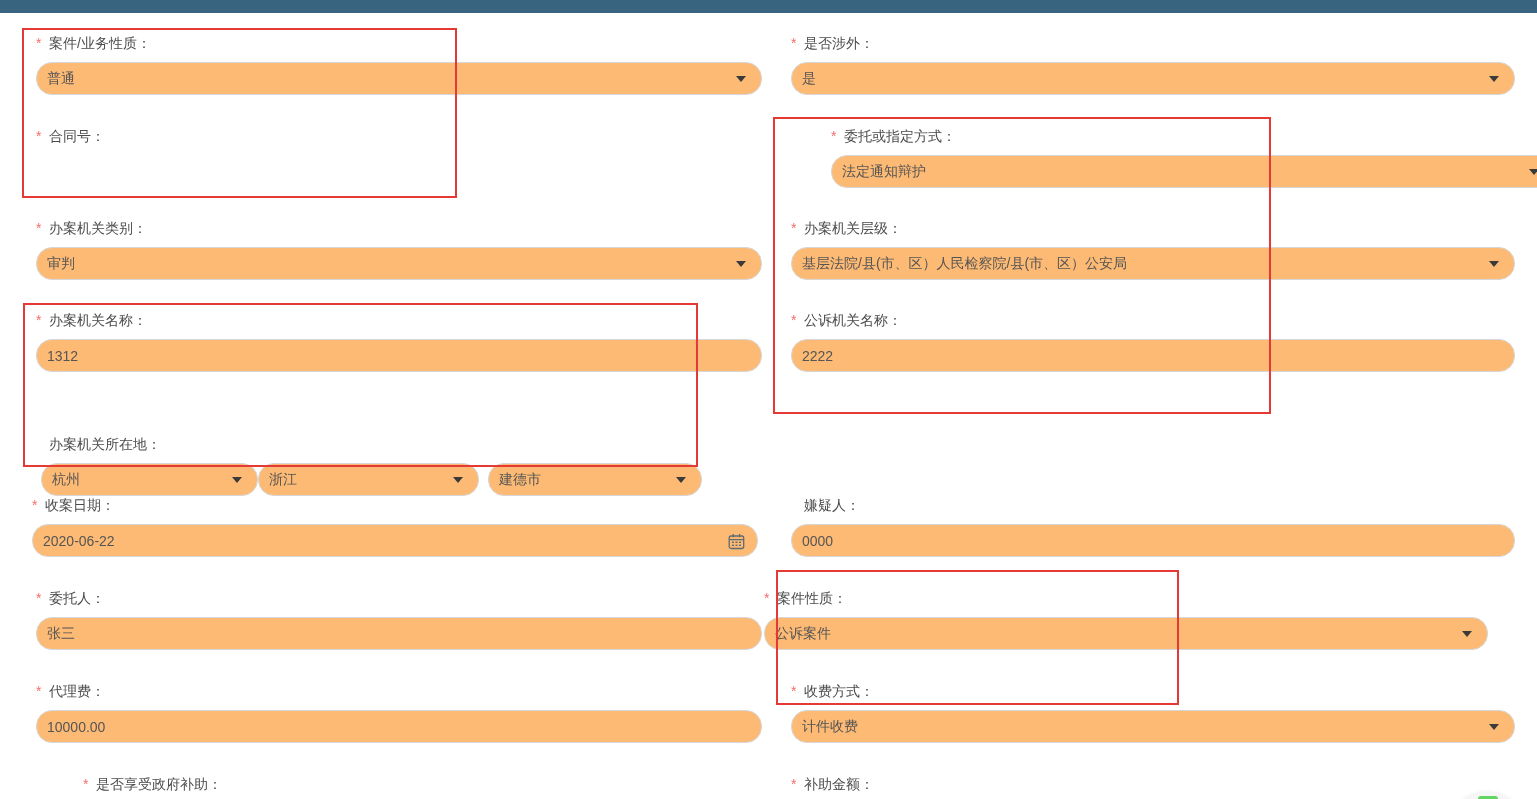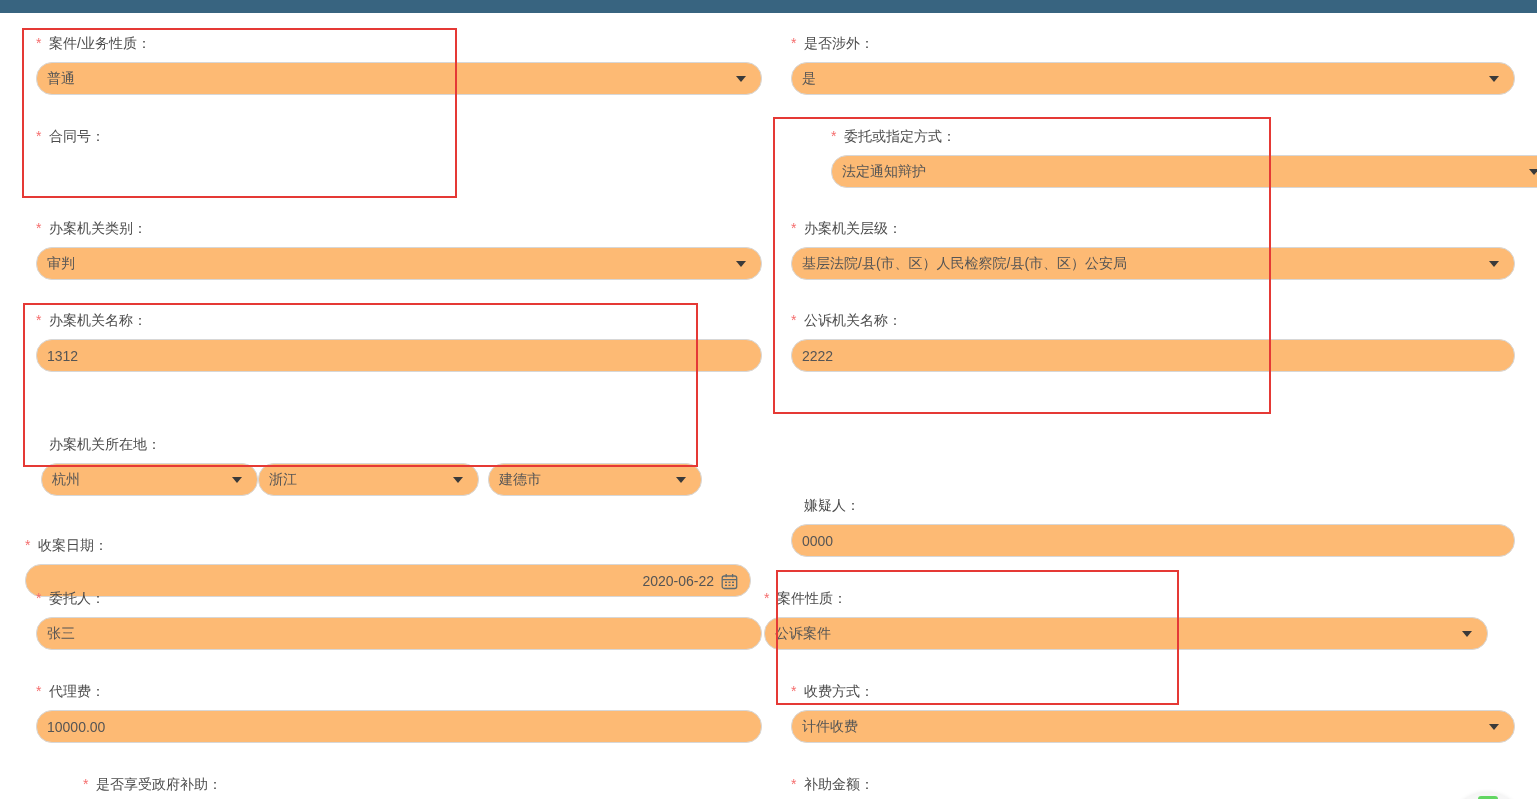--- a/index.html
+++ b/index.html
@@ -74,23 +74,23 @@
       <span>浙江</span>
       <span class="caret"></span>
     </div>
     <div class="control" style="width:214px; margin-left:9px;">
       <span>建德市</span>
       <span class="caret"></span>
     </div>
   </div>
 </div>
 
-<div class="field" style="left:25px; top:497px; width:726px;margin-top:40px;">
+<div class="field" style="left:32px; top:497px; width:726px;">
   <div class="flabel"><span class="req">*</span><span>收案日期：</span></div>
-  <div class="control text" style="padding-right:36px;justify-content:flex-end;">
+  <div class="control text" style="padding-right:36px;">
     <span>2020-06-22</span>
     <span class="cal-icon">
       <svg width="17" height="17" viewBox="0 0 17 17">
         <rect x="1.2" y="3" width="14.5" height="12.5" rx="2" fill="none" stroke="#5f6b70" stroke-width="1.3"></rect>
         <line x1="1.2" y1="6.6" x2="15.7" y2="6.6" stroke="#5f6b70" stroke-width="1.2"></line>
         <line x1="5.2" y1="1" x2="5.2" y2="4.2" stroke="#5f6b70" stroke-width="1.3"></line>
         <line x1="11.6" y1="1" x2="11.6" y2="4.2" stroke="#5f6b70" stroke-width="1.3"></line>
         <g fill="#5f6b70">
           <rect x="4" y="8.6" width="2" height="1.4"></rect>
             <rect x="7.5" y="8.6" width="2" height="1.4"></rect>

